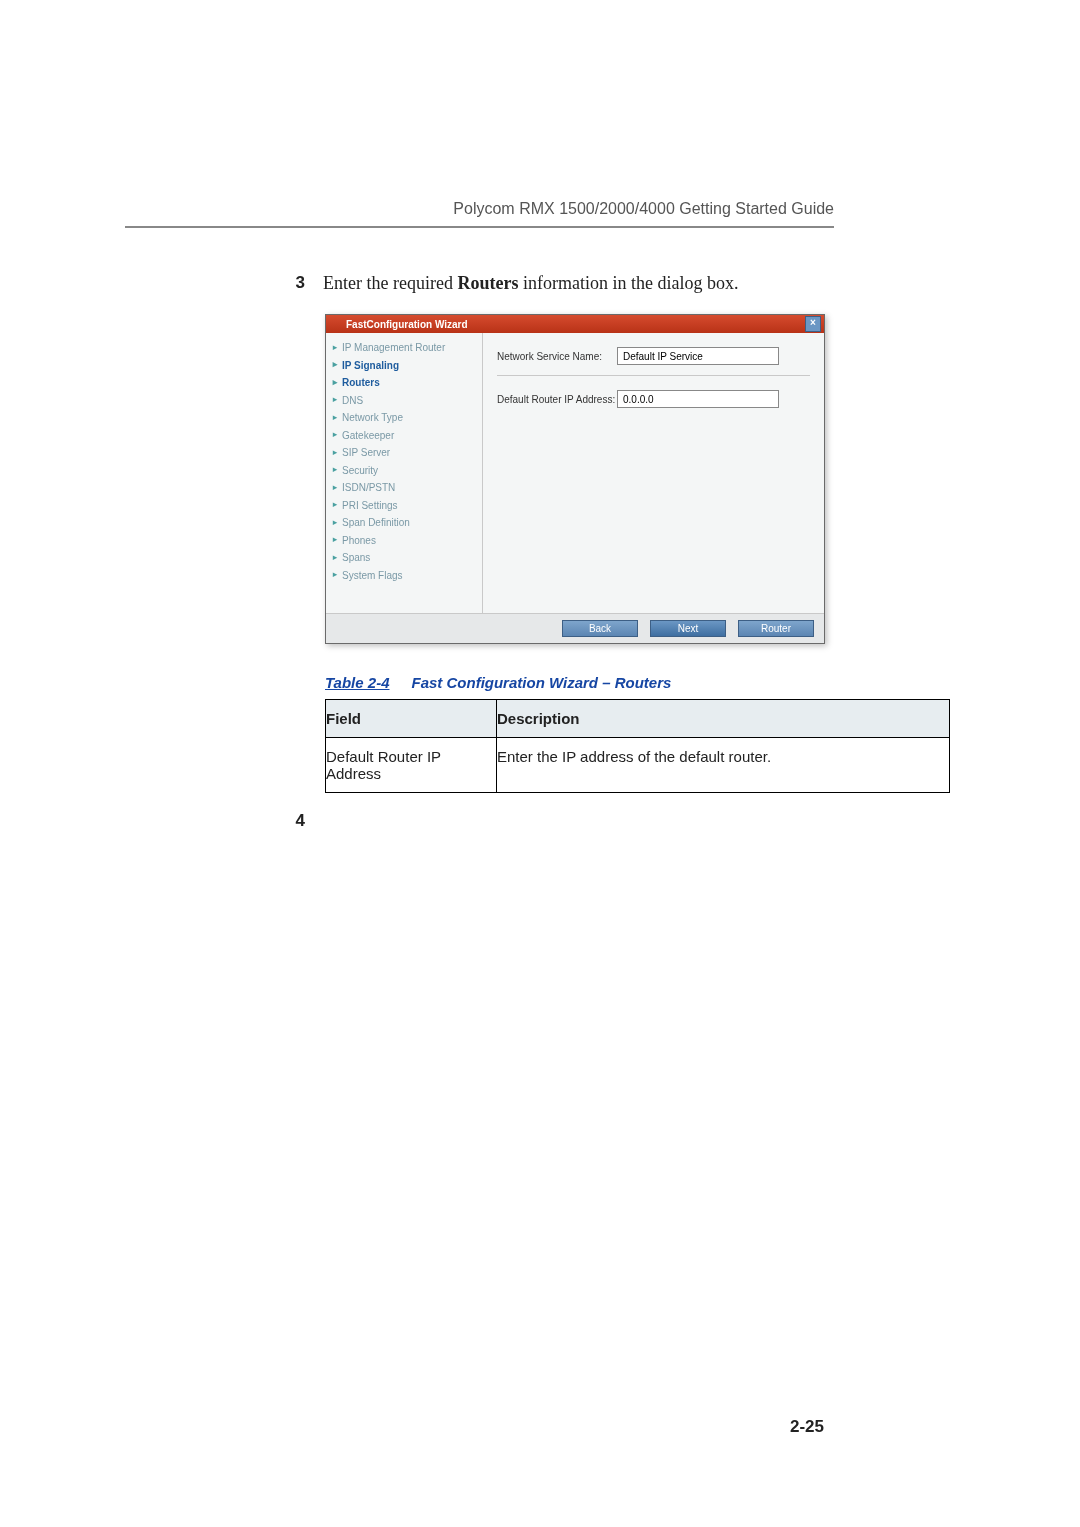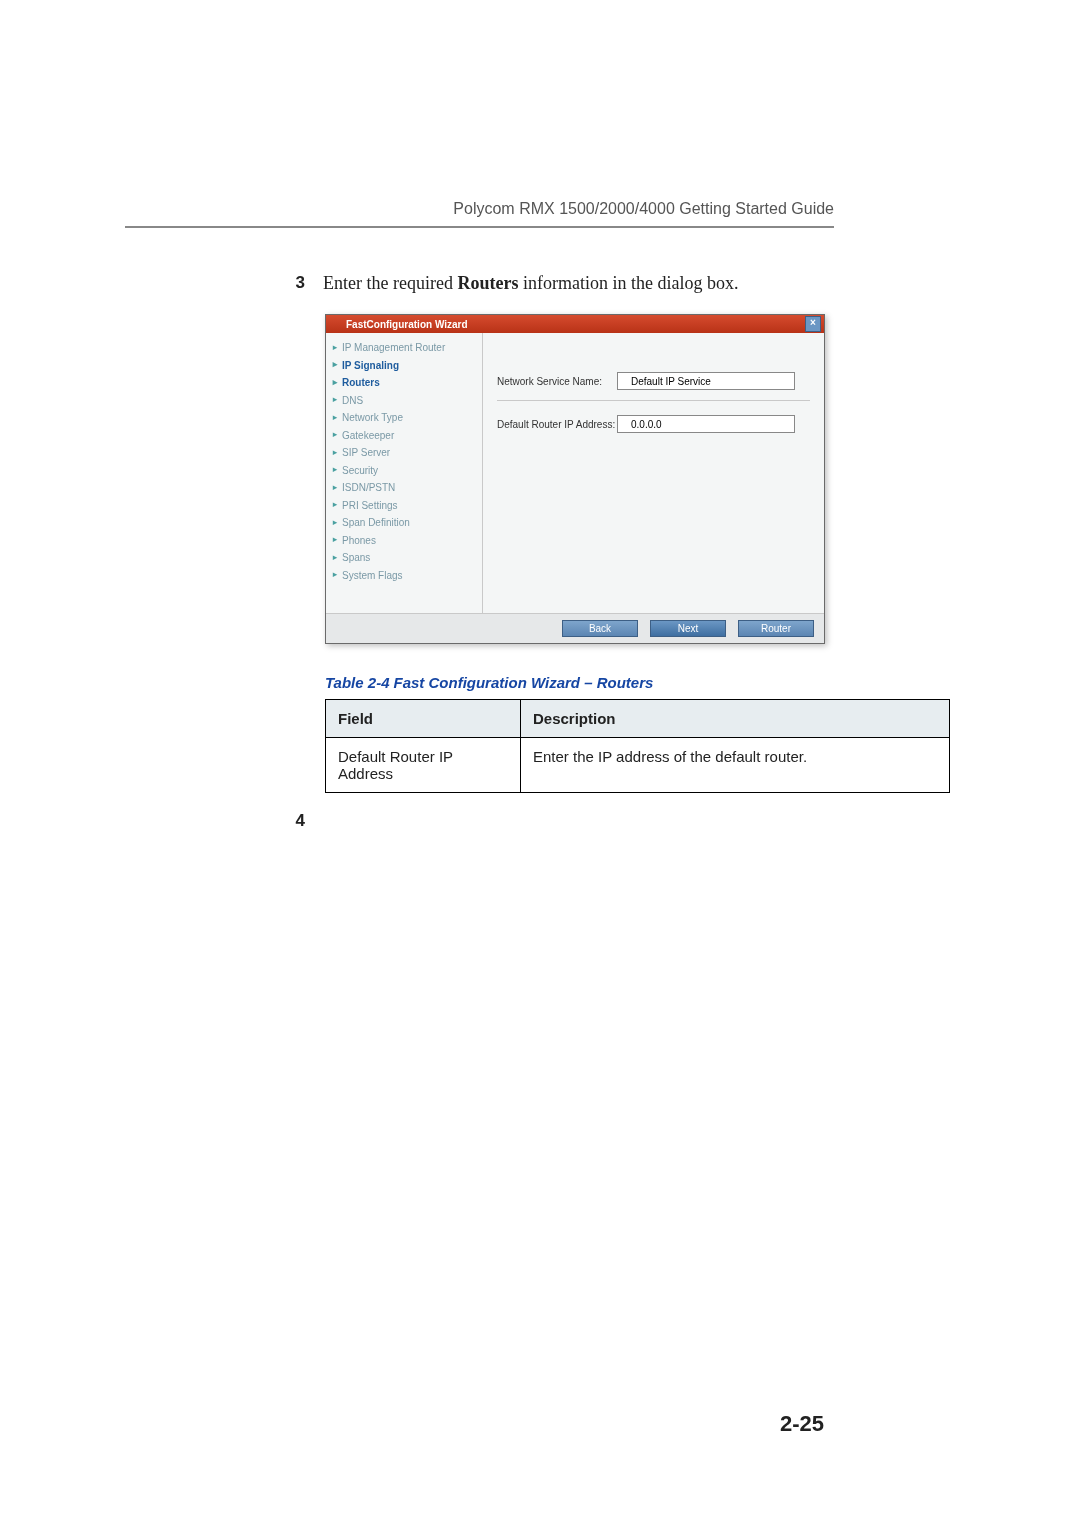--- a/index.html
+++ b/index.html
@@ -105,38 +105,37 @@
   .arrow {
     width: 10px;
     text-align: center;
     font-size: 9px;
     color: #4aa0a0;
     padding-right: 2px;
   }
   .form-area {
     flex: 1 1 auto;
     padding: 14px 14px 10px 14px;
-    margin-top: 25px;
   }
   .form-row {
     display: flex;
     align-items: center;
     margin-bottom: 6px;
   }
   .form-label {
     width: 120px;
     color: #333;
     font-size: 10px;
   }
   .form-input {
     width: 150px;
     border: 1px solid #888;
     background: #fff;
     font-size: 10px;
-    padding: 1px 13px;
+    padding: 1px 5px;
     height: 14px;
   }
   .form-divider {
     border: none;
     border-top: 1px solid #c9c9c9;
     margin: 10px 0 14px 0;
   }
   .dialog-footer {
     background: #e6e8e9;
     border-top: 1px solid #c9c9c9;
@@ -162,47 +161,47 @@
   
   .table-caption {
     margin-top: 30px;
     margin-left: 200px;
     font-style: italic;
     font-weight: 700;
     color: #1646a3;
     font-size: 15px;
     font-family: Arial, sans-serif;
   }
-  .table-caption .tc-number { margin-right: 4px; }
+  .table-caption .tc-number { margin-right: 22px; text-decoration: underline; }
   .field-table {
     margin-left: 200px;
     margin-top: 8px;
     border-collapse: collapse;
     width: 625px;
     font-size: 15px;
     font-family: Arial, sans-serif;
   }
   .field-table th, .field-table td {
     border: 1.5px solid #000;
-    padding: 10px 12px;
+    padding: 10px 0;
     text-align: left;
     vertical-align: top;
   }
   .field-table th {
     background: #e7edf0;
     font-weight: 700;
   }
   .field-table td.fname { width: 170px; }
 
   .page-number {
     position: absolute;
     bottom: 90px;
     right: 135px;
     font-weight: 700;
-    font-size: 22px;
+    font-size: 17px;
     font-family: Arial, sans-serif;
     text-align: center;
   }
 </style>
 </head>
 <body>
 
 <div class="page">
   <div class="running-header">Polycom RMX 1500/2000/4000 Getting Started Guide</div>
   <hr class="rule">

